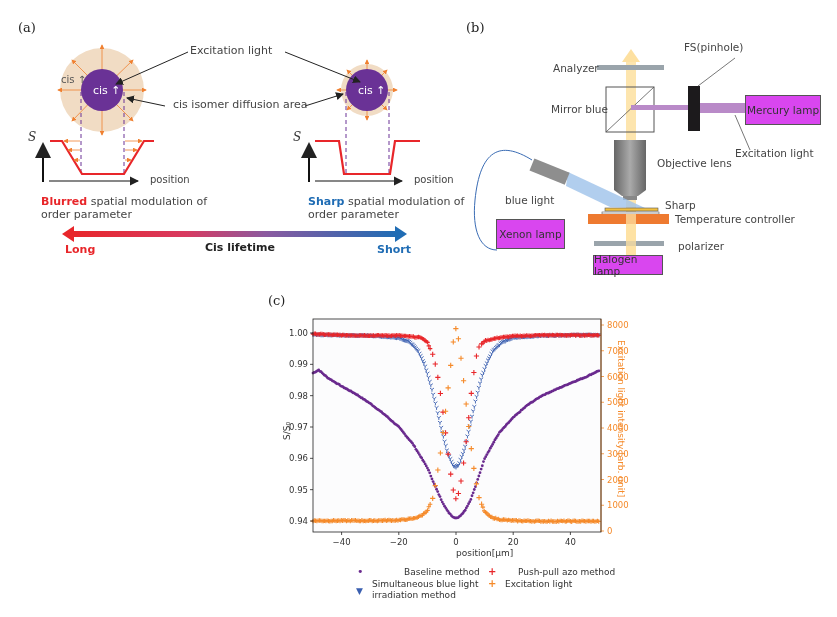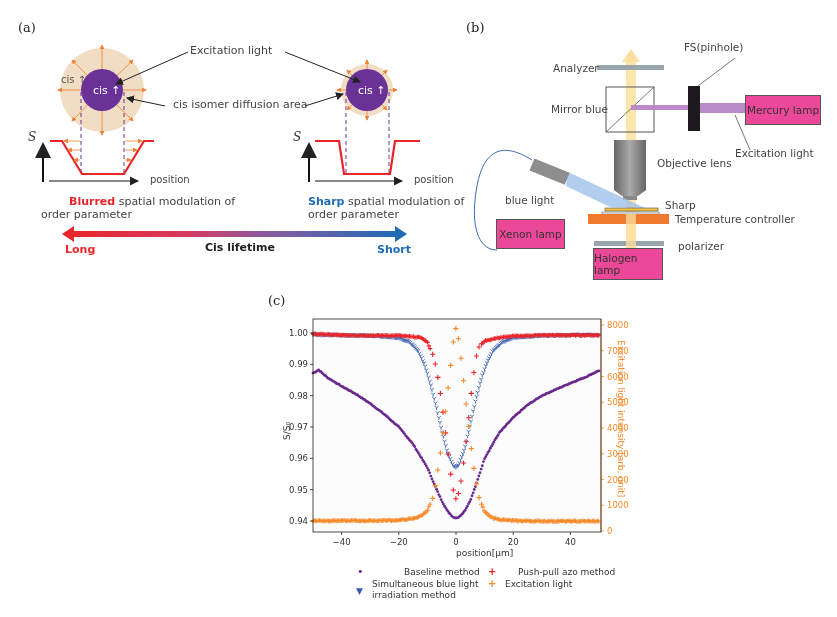--- a/index.html
+++ b/index.html
@@ -2,21 +2,21 @@
 <html><head>
 <meta charset="utf-8">
 <style>
   html, body { margin: 0; padding: 0; background: #ffffff; }
   body { width: 837px; height: 617px; position: relative; overflow: hidden; font-family: "DejaVu Sans", sans-serif; color: #333; }
   .abs { position: absolute; }
   .panel-label { font-family: "DejaVu Serif", serif; font-size: 13px; color: #222; }
   .lbl { font-size: 10.5px; color: #444; white-space: nowrap; }
   .bold { font-weight: bold; }
   svg text { font-family: "DejaVu Sans", sans-serif; }
-  .box { position: absolute; border: 1px solid #555; background: #ec4899; font-size: 10.5px; color: #333; display: flex; align-items: center; justify-content: center; box-sizing: border-box; }
+  .box { position: absolute; border: 1px solid #555; background: #d946ef; font-size: 10.5px; color: #333; display: flex; align-items: center; justify-content: center; box-sizing: border-box; }
 </style>
 </head>
 <body>
 
 <div class="abs panel-label" style="left:18px;top:20px;">(a)</div>
 
 <svg class="abs" style="left:0;top:0;" width="460" height="290">
   <defs>
     <marker id="arrBlk" markerWidth="8" markerHeight="8" refX="7" refY="4" orient="auto">
         <path d="M0,0 L8,4 L0,8 z" fill="#222"></path>
@@ -105,21 +105,21 @@
 <div class="abs lbl" style="left:173px;top:98px;font-size:11px;">cis isomer diffusion area</div>
 <div class="abs lbl" style="left:61px;top:74px;font-size:10px;color:#555;">cis ↑</div>
 <div class="abs lbl" style="left:93px;top:84px;font-size:11px;color:#fff;">cis ↑</div>
 <div class="abs lbl" style="left:358px;top:84px;font-size:11px;color:#fff;">cis ↑</div>
 <div class="abs" style="left:28px;top:130px;font-family:'DejaVu Serif',serif;font-style:italic;font-size:12px;">S</div>
 <div class="abs" style="left:293px;top:130px;font-family:'DejaVu Serif',serif;font-style:italic;font-size:12px;">S</div>
 <div class="abs lbl" style="left:150px;top:174px;font-size:10px;">position</div>
 <div class="abs lbl" style="left:414px;top:174px;font-size:10px;">position</div>
 
 <div class="abs lbl" style="left:41px;top:195px;font-size:11px;line-height:13px;">
-  <span class="bold" style="color:#e8262a;margin-left:28px;">Blurred</span><span> spatial modulation of</span><br>
+  <span class="bold" style="color:#e8262a;">Blurred</span><span> spatial modulation of</span><br>
   <span>order parameter</span>
 </div>
 <div class="abs lbl" style="left:308px;top:195px;font-size:11px;line-height:13px;">
   <span class="bold" style="color:#1f6cb4;">Sharp</span><span> spatial modulation of</span><br>
   <span>order parameter</span>
 </div>
 
 <div class="abs bold" style="left:65px;top:243px;font-size:11px;color:#e8262a;">Long</div>
 <div class="abs bold" style="left:205px;top:241px;font-size:11px;color:#222;">Cis lifetime</div>
 <div class="abs bold" style="left:377px;top:243px;font-size:11px;color:#1f6cb4;">Short</div>
@@ -177,21 +177,21 @@
 <div class="abs lbl" style="left:684px;top:41px;">FS(pinhole)</div>
 <div class="abs lbl" style="left:551px;top:103px;">Mirror blue</div>
 <div class="box" style="left:745px;top:95px;width:76px;height:30px;">Mercury lamp</div>
 <div class="abs lbl" style="left:735px;top:147px;">Excitation light</div>
 <div class="abs lbl" style="left:657px;top:157px;">Objective lens</div>
 <div class="abs lbl" style="left:505px;top:194px;">blue light</div>
 <div class="abs lbl" style="left:665px;top:199px;">Sharp</div>
 <div class="abs lbl" style="left:675px;top:213px;">Temperature controller</div>
 <div class="box" style="left:496px;top:219px;width:69px;height:30px;">Xenon lamp</div>
 <div class="abs lbl" style="left:678px;top:240px;">polarizer</div>
-<div class="box" style="left:593px;top:248px;width:70px;height:32px;">Halogen lamp</div>
+<div class="box" style="left:593px;top:255px;width:70px;height:20px;">Halogen lamp</div>
 
 <div class="abs panel-label" style="left:268px;top:293px;">(c)</div>
 
 <svg id="chart" class="abs" style="left:0;top:0;" width="837" height="617">
   <rect x="313" y="319" width="288" height="213" fill="#fcfcfd"></rect>
   <g id="marks">
       <g>
         <circle cx="313" cy="373.11417495427526" r="1.4" fill="#6a2a8e"></circle>
         <circle cx="314.144" cy="372.43238147290816" r="1.4" fill="#6a2a8e"></circle>
         <circle cx="315.288" cy="372.15454461019704" r="1.4" fill="#6a2a8e"></circle>

